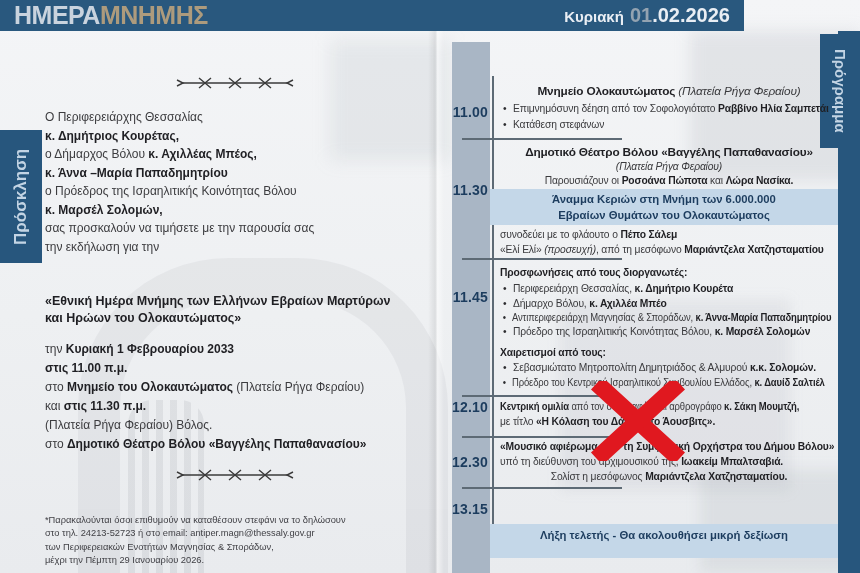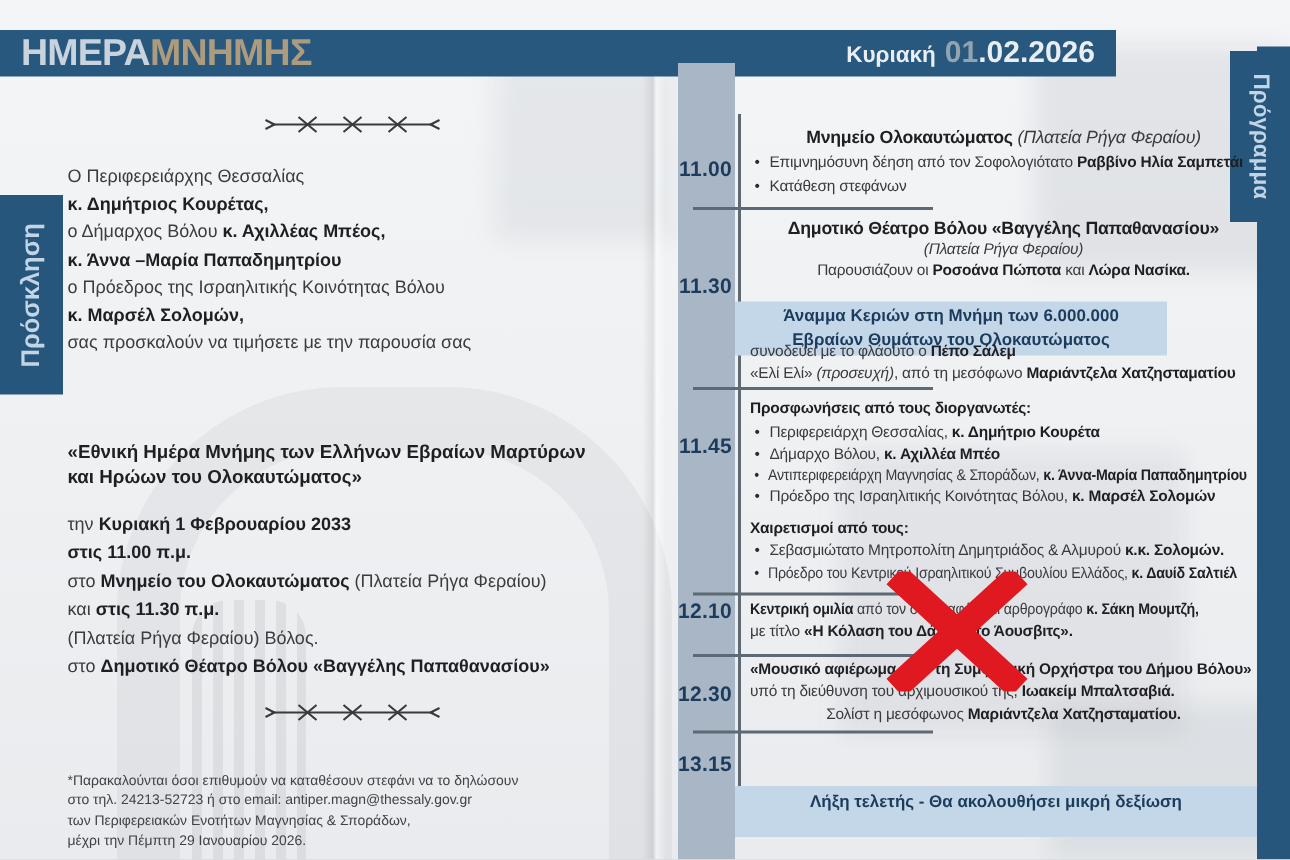--- a/index.html
+++ b/index.html
@@ -11,21 +11,21 @@
   .bg-arch{left:78px;top:258px;width:286px;height:330px;
            border:42px solid rgba(95,100,112,0.07);border-bottom:none;
            border-top-left-radius:150px;border-top-right-radius:150px;}
   .bg-stripes{left:128px;top:400px;width:76px;height:173px;border-radius:24px 24px 0 0;
            background:repeating-linear-gradient(90deg,rgba(70,76,88,0.09) 0 7px,rgba(255,255,255,0) 7px 14px);}
   .bg-blob1{left:690px;top:31px;width:170px;height:150px;background:rgba(148,156,168,0.18);filter:blur(8px);}
   .bg-blob2{left:560px;top:300px;width:230px;height:190px;background:rgba(125,132,144,0.10);filter:blur(7px);}
   .bg-blob3{left:700px;top:470px;width:160px;height:103px;background:rgba(138,146,158,0.14);filter:blur(7px);}
   .bg-blob4{left:330px;top:40px;width:120px;height:120px;background:rgba(150,158,170,0.15);filter:blur(9px);}
   
-  .header{left:0;top:0;width:744px;height:31px;background:#29587e;margin-top:20px;}
+  .header{left:0;top:0;width:744px;height:31px;background:#29587e;}
   .hdr-title{left:14px;top:0px;font-weight:700;font-size:25px;letter-spacing:-0.5px;line-height:31px;}
   .hdr-title .t1{color:#c9d3de;}
   .hdr-title .t2{color:#ad9b7d;}
   .hdr-date{right:14px;top:0;line-height:31px;color:#e9eef4;font-weight:700;}
   .hdr-date .day{font-size:15px;margin-right:6px;}
   .hdr-date .num{font-size:20px;}
   .hdr-date .num-em{font-size:20px;color:#93a3b1;}
   
   .tab-left{left:0;top:130px;width:42px;height:133px;background:#27567d;}
   .tab-left span{position:absolute;left:0;top:0;width:42px;height:133px;
@@ -55,21 +55,21 @@
   .hdiv{left:462px;width:160px;height:2px;background:#5d6a75;}
   .time{left:444px;width:44px;text-align:right;font-weight:700;font-size:14px;color:#1c3c5e;letter-spacing:0.2px;}
   .pr{left:500px;width:338px;font-size:10.3px;letter-spacing:-0.15px;color:#3a3a3d;white-space:nowrap;}
   .pr-c{text-align:center;}
   .pr-h{font-size:11.8px;}
   .pr-b{padding-left:13px;width:325px;}
   .pr-b::before{content:'\2022';position:absolute;left:3px;color:#2c2c2f;}
   .cond{transform-origin:left center;transform:scaleX(0.92);}
   .hl{background:#c4d7e8;text-align:center;color:#1c3c5e;font-weight:700;font-size:11.3px;}
   .hl .sb{color:#1c3c5e;}
-  .box1{left:490px;top:201px;width:288px;height:34px;padding-top:2px;}
+  .box1{left:490px;top:189px;width:348px;height:34px;padding-top:2px;}
   .box1 div{line-height:16px;}
   .box2{left:490px;top:524px;width:348px;height:34px;line-height:22px;}
   
   .sb{font-weight:700;color:#1f1f23;}
   .si{font-style:italic;}
   .redx{left:588px;top:381px;}
 </style>
 </head>
 <body>
 
@@ -114,20 +114,21 @@
   </div>
 
   <div class="abs inv inv-intro">
     <div><span>Ο Περιφερειάρχης Θεσσαλίας</span></div>
     <div><span class="sb">κ. Δημήτριος Κουρέτας,</span></div>
     <div><span>ο Δήμαρχος Βόλου </span><span class="sb">κ. Αχιλλέας Μπέος,</span></div>
     <div><span class="sb">κ. Άννα –Μαρία Παπαδημητρίου</span></div>
     <div><span>ο Πρόεδρος της Ισραηλιτικής Κοινότητας Βόλου</span></div>
     <div><span class="sb">κ. Μαρσέλ Σολομών,</span></div>
     <div><span>σας προσκαλούν να τιμήσετε με την παρουσία σας</span></div>
+    <div><span>την εκδήλωση για την</span></div>
   </div>
 
   <div class="abs inv inv-title">
     <div><span class="sb">«Εθνική Ημέρα Μνήμης των Ελλήνων Εβραίων Μαρτύρων</span></div>
     <div><span class="sb">και Ηρώων του Ολοκαυτώματος»</span></div>
   </div>
 
   <div class="abs inv inv-details">
     <div><span>την </span><span class="sb">Κυριακή 1 Φεβρουαρίου 2033</span></div>
     <div><span class="sb">στις 11.00 π.μ.</span></div>

